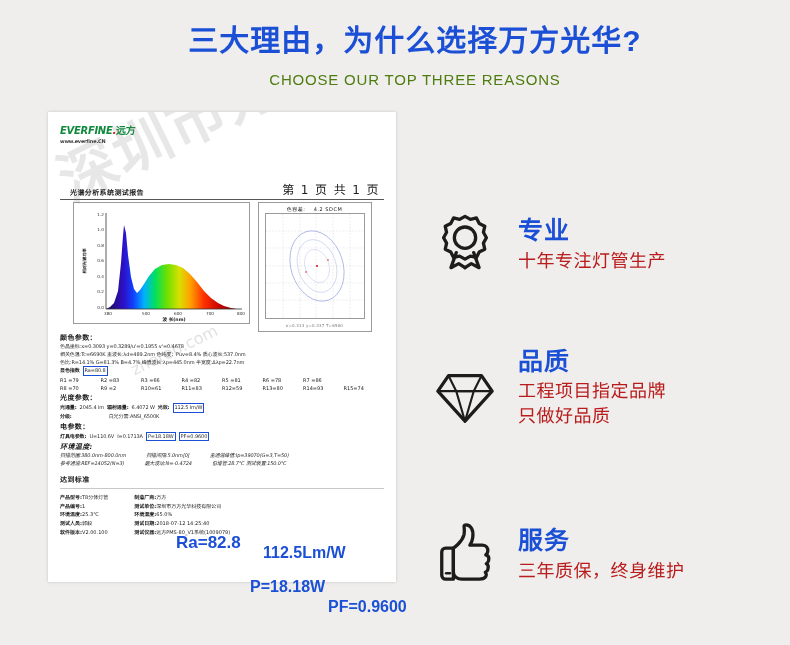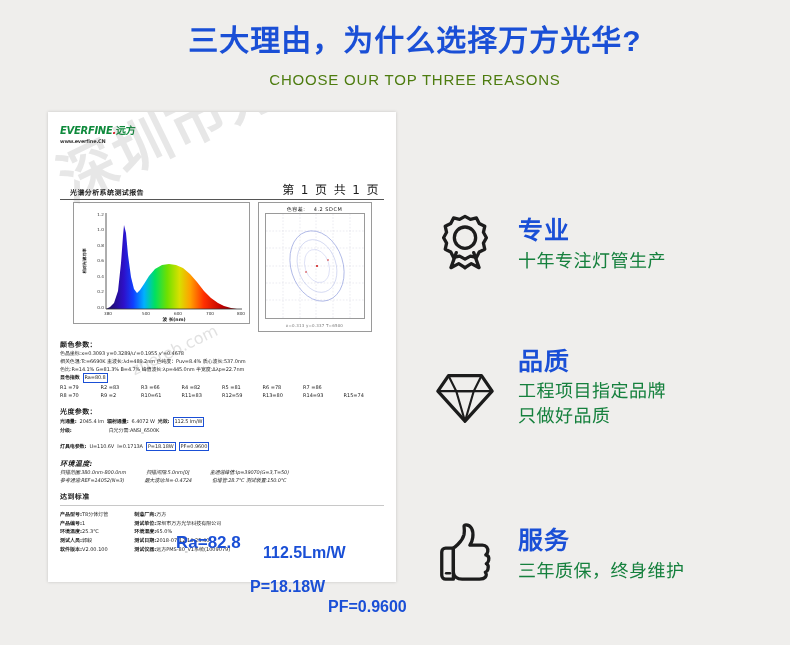--- a/index.html
+++ b/index.html
@@ -79,21 +79,21 @@
   }
 
   .charts{display:flex;gap:8px;justify-content:center;align-items:flex-start;margin-top:2px;}
   .chart-box{border:1px solid #9a9a9a;background:#fff;}
   .spd-box{width:175px;height:120px;position:relative;}
   .cd-box{width:112px;height:128px;position:relative;}
   .cd-cap{font-size:5px;text-align:center;padding:2px 0 1px 0;letter-spacing:.5px;color:#222;}
   .cd-plot{border:1px solid #9a9a9a;margin:0 6px 4px 6px;height:104px;position:relative;overflow:hidden;}
   .cd-foot{font-size:4px;text-align:center;color:#777;letter-spacing:.2px;}
 
-  .sec{margin-top:7px;}
+  .sec{}
   .sec h4{font-size:7px;margin:0 0 1px 0;font-weight:bold;letter-spacing:.4px;}
   .tiny{font-size:5px;line-height:1.55;color:#2b2b2b;letter-spacing:-.1px;}
   .tiny .lbl{font-weight:bold;}
   .ra-row{display:flex;align-items:center;gap:3px;}
   .boxed{border:1px solid #1a4fd6;padding:0 1px;font-size:5px;}
   .cri-grid{display:flex;flex-wrap:wrap;}
   .cri-grid span{width:12.5%;font-size:5px;line-height:1.6;}
 
   
   .callout{color:#1a4fd6;font-weight:bold;position:absolute;z-index:5;
@@ -133,21 +133,21 @@
   .feature{
     display:flex;align-items:flex-end;gap:22px;
     height:155px;
   }
   .f-icon{width:62px;height:62px;flex:0 0 62px;display:flex;align-items:center;justify-content:center;}
   .f-icon svg{width:62px;height:62px;display:block;}
   .f-text .f-title{
     color:#1a4fd6;font-size:25px;font-weight:bold;letter-spacing:1px;line-height:1.15;
   }
   .f-text .f-desc{
-    color:#15803d;font-size:18px;line-height:1.35;margin-top:4px;letter-spacing:.5px;
+    color:#b91c1c;font-size:18px;line-height:1.35;margin-top:4px;letter-spacing:.5px;
   }
 </style>
 </head>
 <body>
 
 <div class="page">
 
   <div class="heading">
     <h1 class="title">三大理由，为什么选择万方光华?</h1>
     <p class="subtitle">CHOOSE OUR TOP THREE REASONS</p>
@@ -301,20 +301,21 @@
               <span class="lbl">光效:</span>
               <span class="boxed">112.5 lm/W</span>
             </div>
             <div class="tiny ra-row">
               <span class="lbl">分级:</span>
               <span style="margin-left:34px">白光分需:ANSI_6500K</span>
             </div>
           </div>
 
           <div class="sec">
+            <h4>电参数：</h4>
             <div class="tiny ra-row">
               <span class="lbl">灯具电参数:</span>
               <span>U=110.6V</span>
               <span>I=0.1713A</span>
               <span class="boxed">P=18.18W</span>
               <span class="boxed">PF=0.9600</span>
             </div>
           </div>
 
           <div class="sec">

